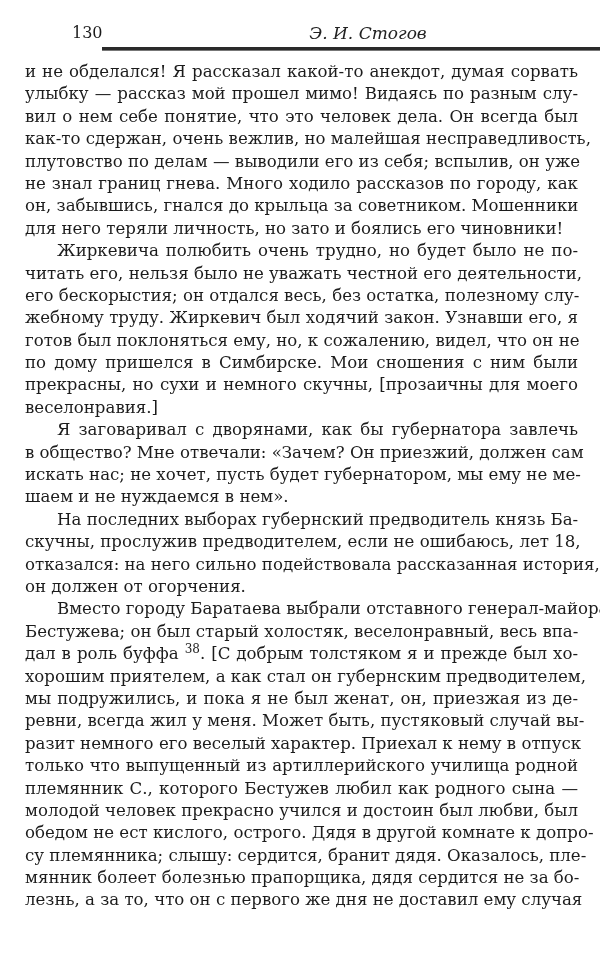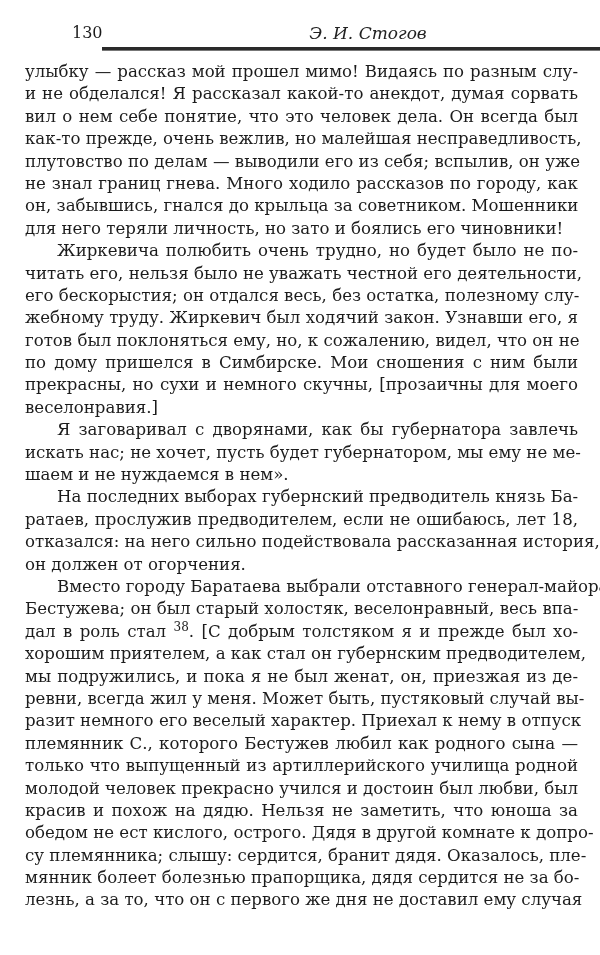--- a/index.html
+++ b/index.html
@@ -87,66 +87,66 @@
 
 <div class="page-header">
   <span class="page-number">130</span>
   <span class="running-head">Э. И. Стогов</span>
   <div class="header-rule"></div>
 </div>
 
 <div class="text-body">
 
   <div>
+    <span class="line">и не обделался! Я рассказал какой-то анекдот, думая сорвать</span>
     <span class="line">улыбку — рассказ мой прошел мимо! Видаясь по разным слу-</span>
-    <span class="line">и не обделался! Я рассказал какой-то анекдот, думая сорвать</span>
     <span class="line">вил о нем себе понятие, что это человек дела. Он всегда был</span>
-    <span class="line">как-то прежде, очень вежлив, но малейшая несправедливость,</span>
+    <span class="line">как-то сдержан, очень вежлив, но малейшая несправедливость,</span>
     <span class="line">плутовство по делам — выводили его из себя; вспылив, он уже</span>
     <span class="line">не знал границ гнева. Много ходило рассказов по городу, как</span>
     <span class="line">он, забывшись, гнался до крыльца за советником. Мошенники</span>
     <span class="line last">для него теряли личность, но зато и боялись его чиновники!</span>
   </div>
 
   <div>
     <span class="line indent">Жиркевича полюбить очень трудно, но будет было не по-</span>
     <span class="line">читать его, нельзя было не уважать честной его деятельности,</span>
     <span class="line">его бескорыстия; он отдался весь, без остатка, полезному слу-</span>
     <span class="line">жебному труду. Жиркевич был ходячий закон. Узнавши его, я</span>
     <span class="line">готов был поклоняться ему, но, к сожалению, видел, что он не</span>
     <span class="line">по дому пришелся в Симбирске. Мои сношения с ним были</span>
     <span class="line">прекрасны, но сухи и немного скучны, [прозаичны для моего</span>
     <span class="line last">веселонравия.]</span>
   </div>
 
   <div>
     <span class="line indent">Я заговаривал с дворянами, как бы губернатора завлечь</span>
+    <span class="line">в общество? Мне отвечали: «Зачем? Он приезжий, должен сам</span>
     <span class="line">искать нас; не хочет, пусть будет губернатором, мы ему не ме-</span>
     <span class="line last">шаем и не нуждаемся в нем».</span>
   </div>
 
   <div>
     <span class="line indent">На последних выборах губернский предводитель князь Ба-</span>
-    <span class="line">ратаев, прослужив предводителем, если не ошибаюсь, лет 18,</span>
+    <span class="line">скучны, прослужив предводителем, если не ошибаюсь, лет 18,</span>
     <span class="line">отказался: на него сильно подействовала рассказанная история,</span>
     <span class="line last">он должен от огорчения.</span>
   </div>
 
   <div>
     <span class="line indent">Вместо городу Баратаева выбрали отставного генерал-майора</span>
     <span class="line">Бестужева; он был старый холостяк, веселонравный, весь впа-</span>
-    <span class="line"><span>дал в роль стал </span><sup class="fn">38</sup><span>. [С добрым толстяком я и прежде был хо-</span></span>
+    <span class="line"><span>дал в роль буффа </span><sup class="fn">38</sup><span>. [С добрым толстяком я и прежде был хо-</span></span>
     <span class="line">хорошим приятелем, а как стал он губернским предводителем,</span>
     <span class="line">мы подружились, и пока я не был женат, он, приезжая из де-</span>
     <span class="line">ревни, всегда жил у меня. Может быть, пустяковый случай вы-</span>
     <span class="line">разит немного его веселый характер. Приехал к нему в отпуск</span>
+    <span class="line">только что выпущенный из артиллерийского училища родной</span>
     <span class="line">племянник С., которого Бестужев любил как родного сына —</span>
-    <span class="line">только что выпущенный из артиллерийского училища родной</span>
     <span class="line">молодой человек прекрасно учился и достоин был любви, был</span>
-    <span class="line">красив и похож на дядю. Нельзя не заметить, что юноша за</span>
     <span class="line">обедом не ест кислого, острого. Дядя в другой комнате к допро-</span>
     <span class="line">су племянника; слышу: сердится, бранит дядя. Оказалось, пле-</span>
     <span class="line">мянник болеет болезнью прапорщика, дядя сердится не за бо-</span>
     <span class="line">лезнь, а за то, что он с первого же дня не доставил ему случая</span>
 
   </div>
 
 </div>
 
 </body></html>

